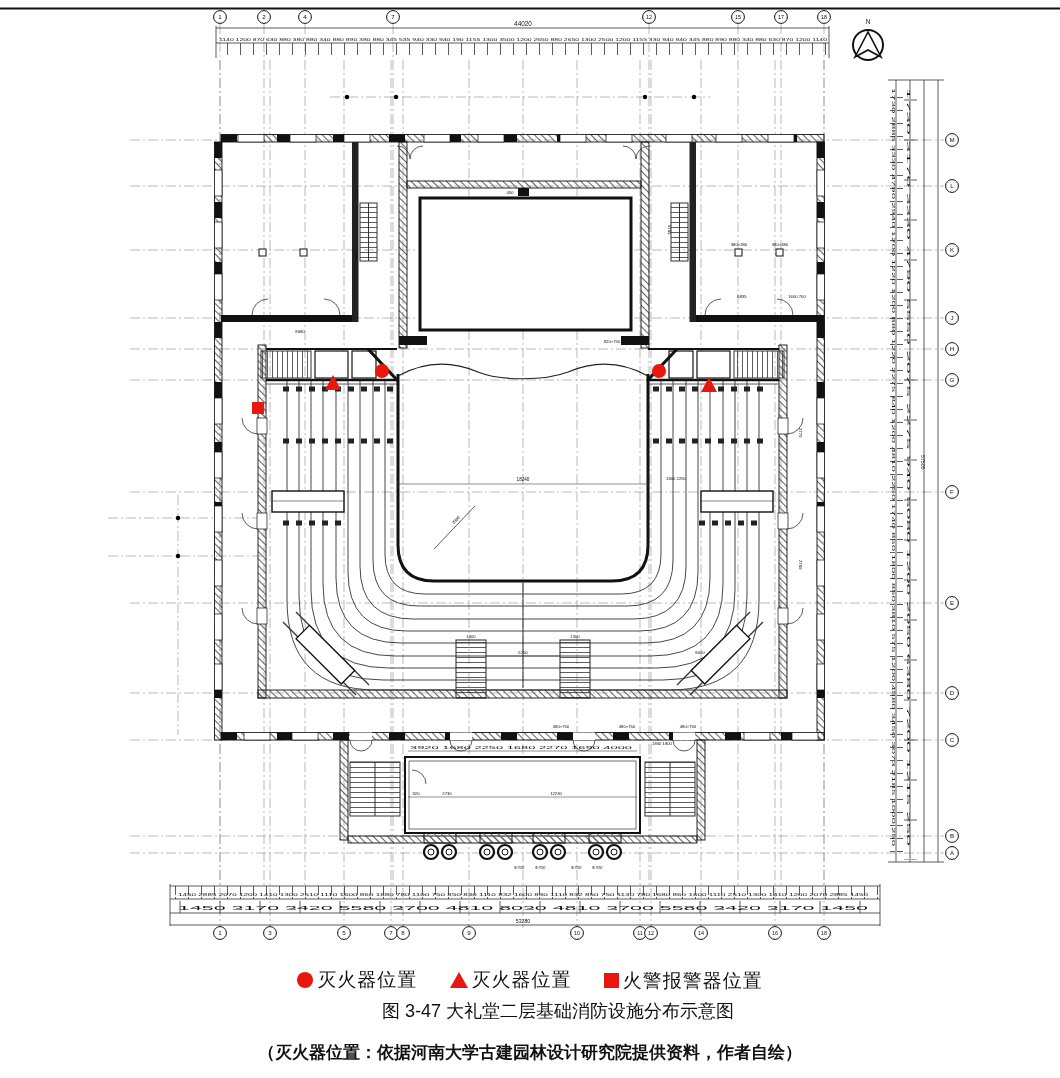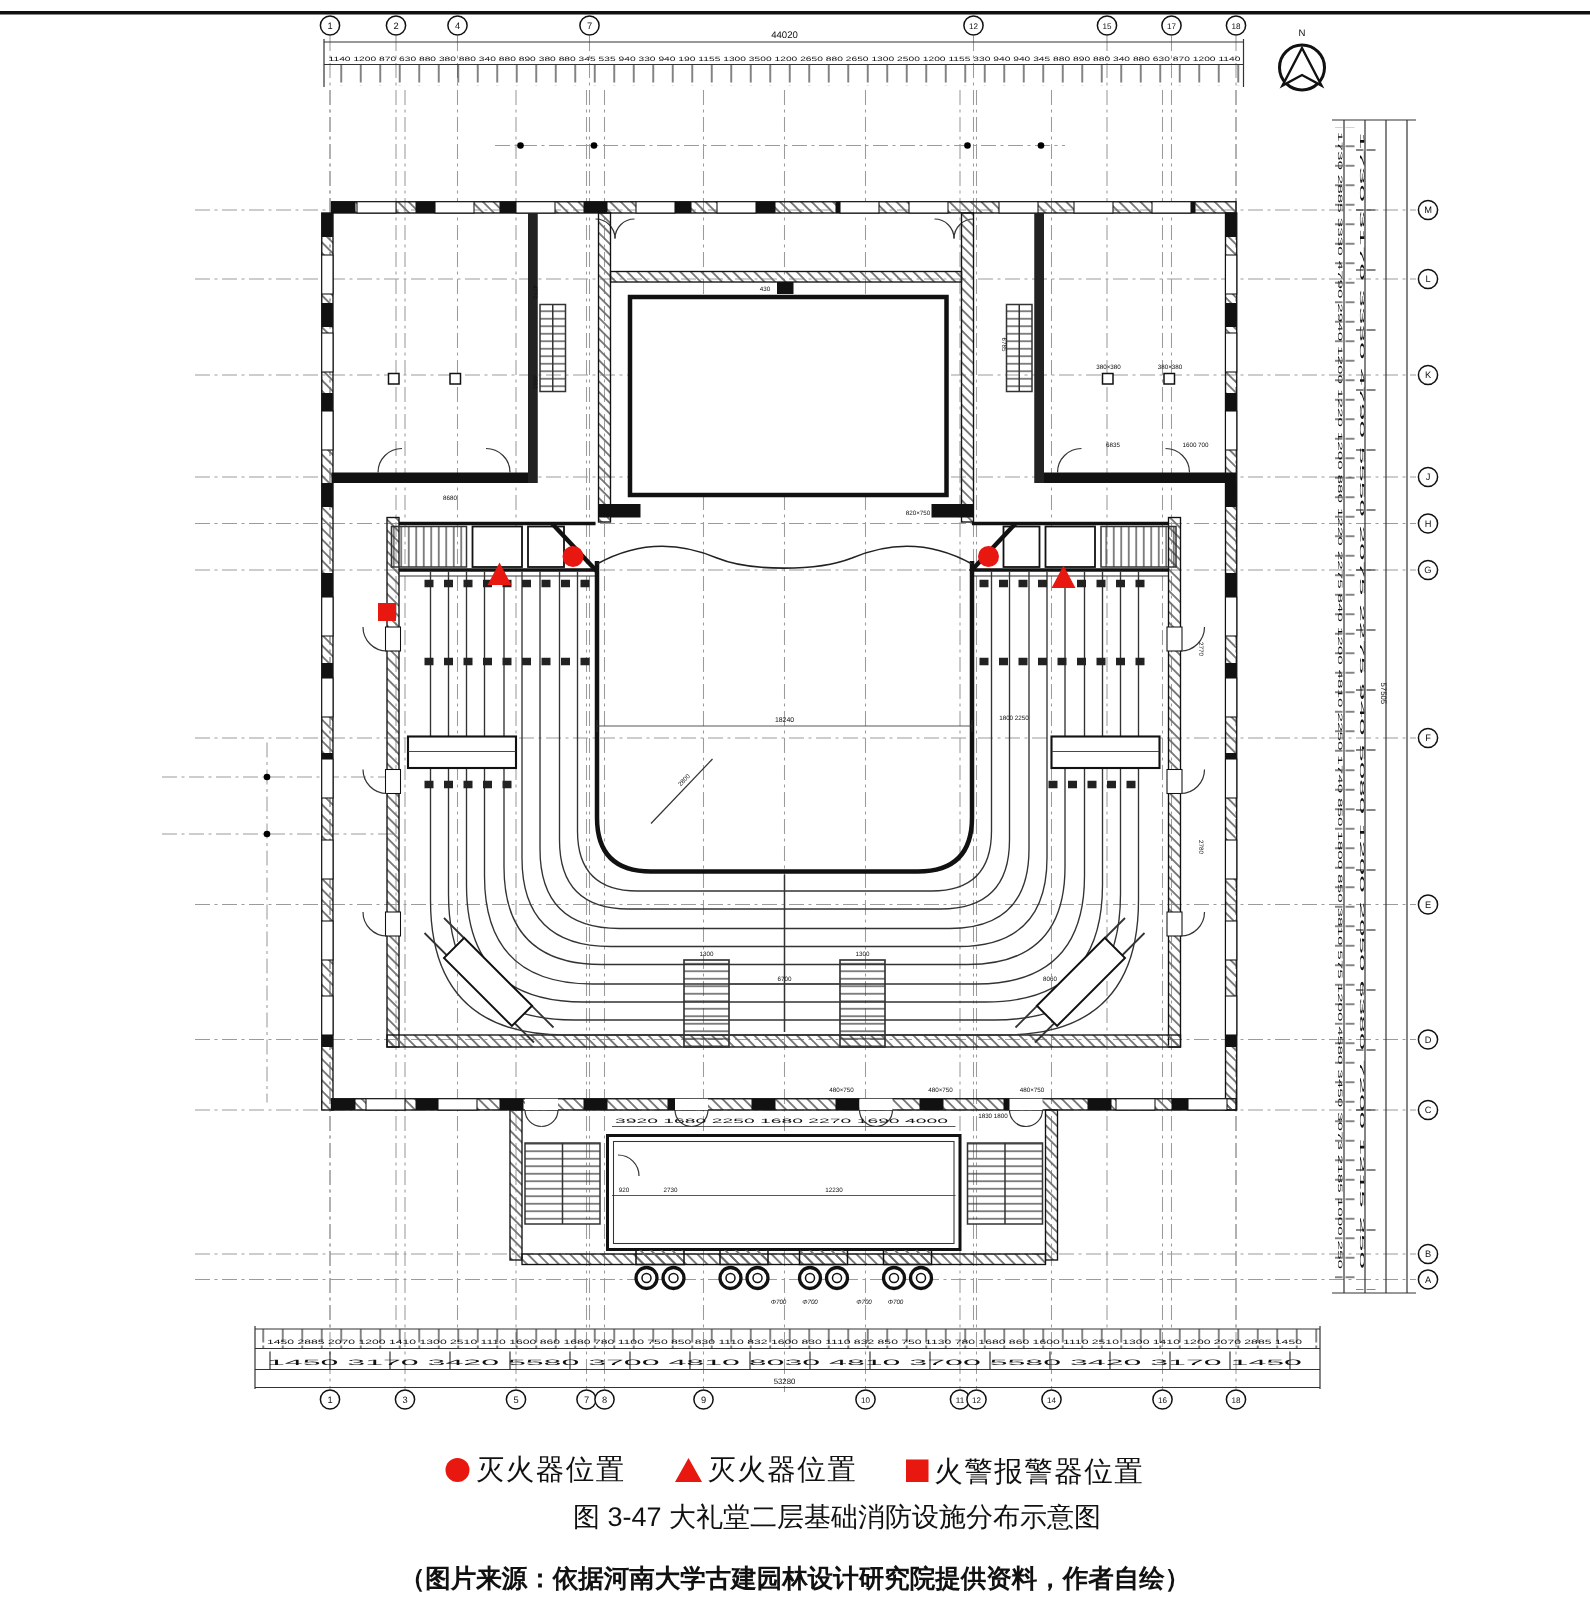--- a/index.html
+++ b/index.html
@@ -532,13 +532,13 @@
   <span class="leg-item">
       <span class="leg-shape leg-triangle"></span>
       <span>灭火器位置</span>
     </span>
   <span class="leg-item">
       <span class="leg-shape leg-square"></span>
       <span>火警报警器位置</span>
     </span>
 </div>
 <div id="caption" class="overlay-text">图 3-47 大礼堂二层基础消防设施分布示意图</div>
-<div id="source" class="overlay-text">（图片来源：依据河南大学古建园林设计研究院提供资料，作者自绘）</div>
+<div id="source" class="overlay-text">（灭火器位置：依据河南大学古建园林设计研究院提供资料，作者自绘）</div>
 
 </body></html>

